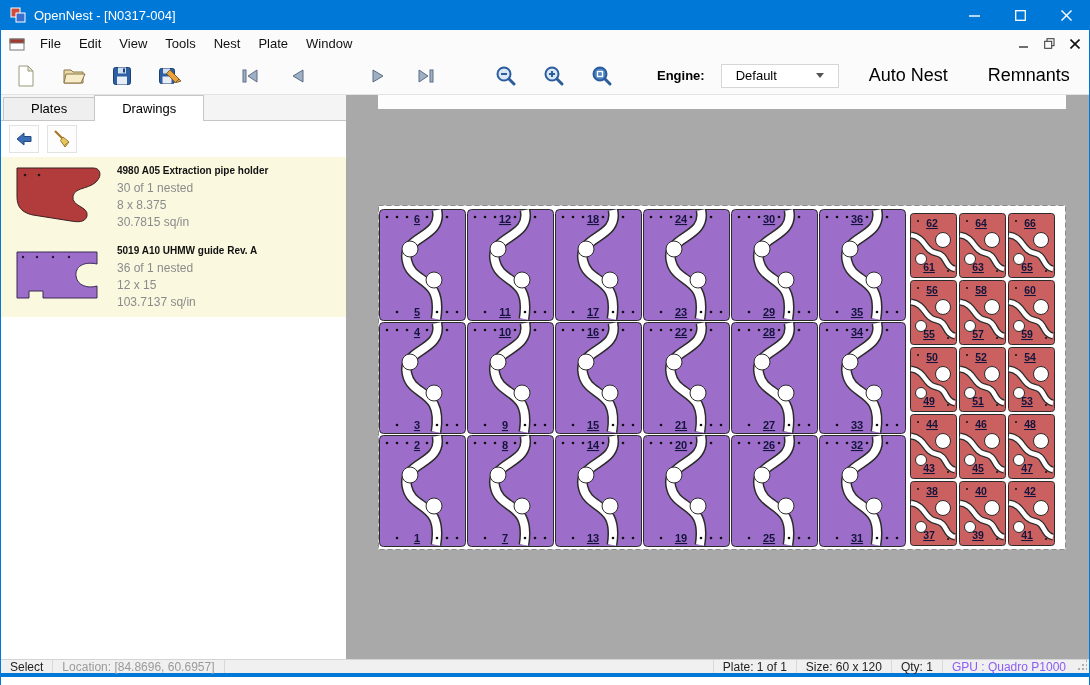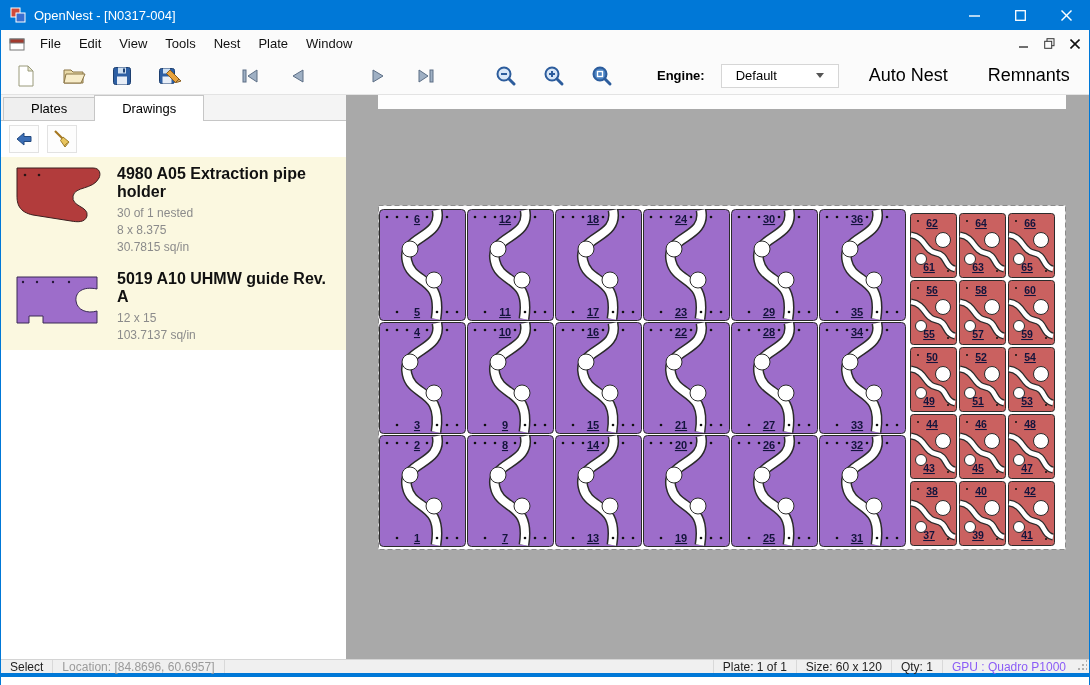--- a/index.html
+++ b/index.html
@@ -38,21 +38,21 @@
   .tab { height:23px; line-height:22px; padding:0 27px; font-size:13px; background:#efefef;
          border:1px solid #c6c6c6; border-bottom:none; margin-right:-1px; text-align:center; }
   .tab.active { height:26px; line-height:25px; background:#fff; margin-bottom:-1px; }
   .panel-toolbar { height:36px; display:flex; align-items:center; gap:8px; padding:0 8px; background:#fff; }
   .panel-tool-btn { width:30px; height:28px; display:flex; align-items:center; justify-content:center;
                     border:1px solid #e2e2e2; background:#fdfdfd; }
   .drawings-list { flex:1; background:#fff; overflow:hidden; }
   .drawing-item { display:flex; background:#fbf8e0; padding:5px 6px 6px 8px; }
   .thumb { width:96px; height:66px; margin-right:12px; flex:0 0 auto; }
   .d-info { padding-top:3px; }
-  .d-title { font-size:16px; font-weight:bold; color:#111; margin-bottom:4px; }
+  .d-title { font-size:10px; font-weight:bold; color:#111; margin-bottom:4px; }
   .d-line { font-size:12px; color:#8b8b8b; line-height:17px; }
 
   .canvas { flex:1; background:#a9a9a9; position:relative; }
   .canvas-top-band { position:absolute; left:32px; top:0; width:688px; height:14px; background:#fdfdfd; }
   #nest-svg { position:absolute; left:32px; top:110px; width:688px; height:345px; font-family:"Liberation Sans", sans-serif; }
 
   
   .statusbar { height:14px; background:#f0f0f0; border-top:1px solid #d4d4d4; display:flex; align-items:stretch; font-size:12px; color:#222; }
   .sb-cell { display:flex; align-items:center; padding:0 9px; }
   .sb-right { border-left:1px solid #d9d9d9; }
@@ -249,20 +249,21 @@
         <div class="drawing-item">
           <svg class="thumb" viewBox="0 0 96 66">
             <path d="M8 10 L88 10 L88 22 C74 19 66 25 67 34 C68 43 78 47 88 44 L88 56 L34 56 L34 49 L20 49 L20 56 L8 56 Z" fill="#9d6dca" stroke="#3a2a55" stroke-width="1"></path>
             <circle cx="14" cy="15" r="1.2" fill="#241838"></circle>
             <circle cx="28" cy="15" r="1.2" fill="#241838"></circle>
             <circle cx="44" cy="15" r="1.2" fill="#241838"></circle>
             <circle cx="60" cy="15" r="1.2" fill="#241838"></circle>
           </svg>
           <div class="d-info">
             <div class="d-title">5019 A10 UHMW guide Rev. A</div>
+            <div class="d-line">36 of 1 nested</div>
             <div class="d-line">12 x 15</div>
             <div class="d-line">103.7137 sq/in</div>
           </div>
         </div>
 
       </div>
     </div>
 
     <div class="canvas">
       <div class="canvas-top-band"></div>

